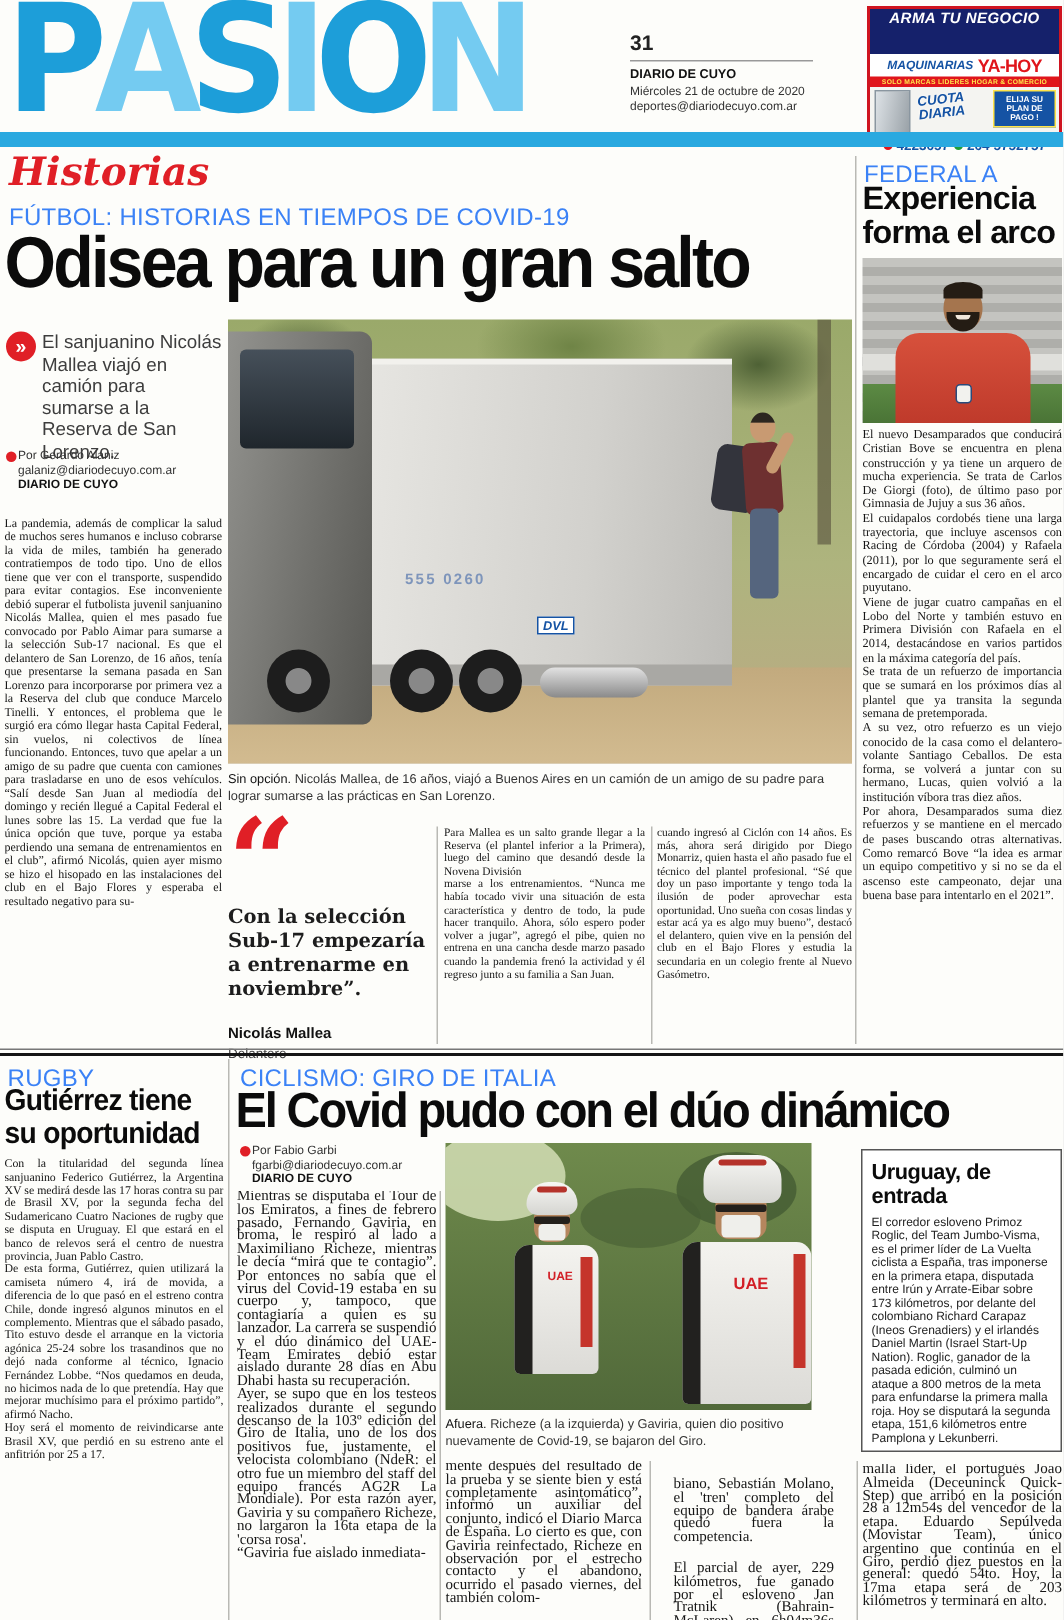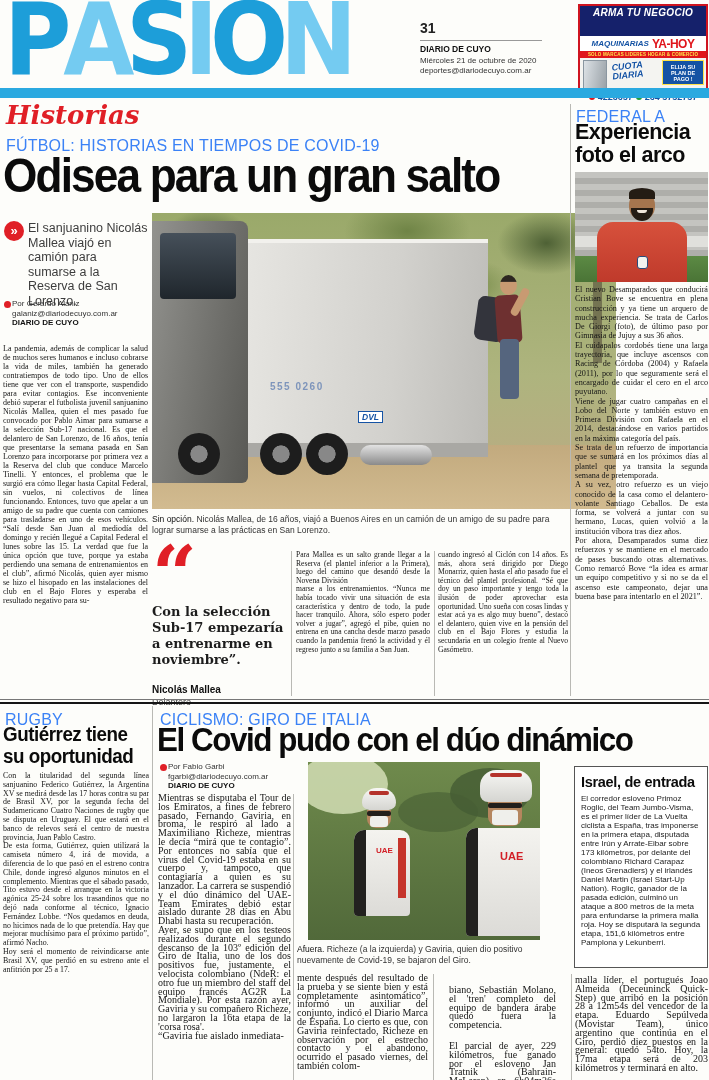--- a/index.html
+++ b/index.html
@@ -102,21 +102,21 @@
   .c-col3{left:437px;top:974px;width:131px;height:106px;}
   .c-col3 p{margin:12px;}
   .c-col4{left:575px;top:976px;width:133px;height:104px;}
   .caption-cyc{left:297px;top:944px;width:272px;}
   .roglic-box{left:574px;top:766px;width:134px;height:202px;border:1px solid #555;box-sizing:border-box;
               background:#fff;padding:7px 6px;}
   .roglic-title{font-weight:bold;font-size:14.5px;color:#0b0b0b;margin-bottom:4px;letter-spacing:-.3px;}
   .roglic-body{font-size:8px;line-height:9px;color:#222;}
   
   .photo{overflow:hidden;}
-  .photo-truck{left:152px;top:213px;width:464px;height:296px;background:linear-gradient(#9aa96a,#aeb47e 55%,#bda984);}
+  .photo-truck{left:152px;top:213px;width:416px;height:296px;background:linear-gradient(#9aa96a,#aeb47e 55%,#bda984);}
   .pt-trees{position:absolute;inset:0 0 auto 0;height:120px;
     background:radial-gradient(60px 40px at 12% 20%,#55683a,transparent 70%),
                radial-gradient(90px 50px at 55% 15%,#6f8446,transparent 70%),
                radial-gradient(70px 45px at 85% 25%,#4e6135,transparent 70%),
                radial-gradient(50px 35px at 70% 60%,#7d9050,transparent 70%);}
   .pt-ground{position:absolute;left:0;bottom:0;width:100%;height:64px;
     background:linear-gradient(#c2aa7e,#d2bb90);}
   .pt-trunk{position:absolute;right:14px;top:0;width:9px;height:150px;background:#4c4434;opacity:.55;}
   .pt-cab{position:absolute;left:0;top:8px;width:96px;height:262px;border-radius:0 8px 6px 0;
     background:linear-gradient(100deg,#93938f,#6f6f6b 60%,#585854);}
@@ -157,22 +157,22 @@
     border-radius:50% 50% 0 0;background:#241c14;}
   .pg-head:after{content:"";position:absolute;left:2px;bottom:-1px;width:22px;height:13px;
     border-radius:0 0 12px 12px;background:#241c14;}
   .pg-smile{position:absolute;left:62px;top:38px;width:10px;height:3px;border-radius:0 0 5px 5px;
     background:#f0e6da;z-index:2;}
   .pg-torso{position:absolute;left:22px;top:50px;width:90px;height:60px;border-radius:16px 16px 0 0;
     background:linear-gradient(#d7513c,#bf3a2b);}
   .pg-badge{position:absolute;left:62px;top:84px;width:9px;height:11px;border-radius:3px;
     background:#f2f2ee;border:1px solid #2a4a7a;}
   
-  .photo-cyc{left:308px;top:762px;width:232px;height:178px;
-    background:linear-gradient(#6f8a4c,#51693a),radial-gradient(60px 40px at 15% 10%,#dfe8c8,transparent 70%);}
+  .photo-cyc{left:297px;top:762px;width:232px;height:178px;
+    background:linear-gradient(#6f8a4c,#51693a),radial-gradient(60px 40px at 15% 10%,#dfe8c8,transparent 70%);padding-left:12px;}
   .pc-blob1{position:absolute;left:-10px;top:-8px;width:90px;height:60px;border-radius:50%;
     background:#d9e4bc;opacity:.8;}
   .pc-blob2{position:absolute;right:10px;top:6px;width:80px;height:50px;border-radius:50%;
     background:#3f5530;opacity:.7;}
   .pc-blob3{position:absolute;left:90px;top:30px;width:80px;height:40px;border-radius:50%;
     background:#465d33;opacity:.6;}
   .pc-r{position:absolute;}
   .pc-helmet{background:linear-gradient(#f7f7f4,#d5d5d1);border-radius:16px 16px 8px 8px;position:relative;}
   .pc-helmet:after{content:"";position:absolute;left:20%;top:3px;width:60%;height:4px;border-radius:3px;
     background:#b5332b;}
@@ -285,21 +285,21 @@
   <div class="abs vr" style="left:291px;top:551px;height:145px;"></div>
   <div class="abs bser m-col2">
     <p>Para Mallea es un salto grande llegar a la Reserva (el plantel inferior a la Primera), luego del camino que desandó desde la Novena División</p>
     <p>marse a los entrenamientos. “Nunca me había tocado vivir una situación de esta característica y dentro de todo, la pude hacer tranquilo. Ahora, sólo espero poder volver a jugar”, agregó el pibe, quien no entrena en una cancha desde marzo pasado cuando la pandemia frenó la actividad y él regreso junto a su familia a San Juan.</p>
   </div>
   <div class="abs vr" style="left:434px;top:551px;height:145px;"></div>
   <div class="abs bser m-col3">cuando ingresó al Ciclón con 14 años. Es más, ahora será dirigido por Diego Monarriz, quien hasta el año pasado fue el técnico del plantel profesional. “Sé que doy un paso importante y tengo toda la ilusión de poder aprovechar esta oportunidad. Uno sueña con cosas lindas y estar acá ya es algo muy bueno”, destacó el delantero, quien vive en la pensión del club en el Bajo Flores y estudia la secundaria en un colegio frente al Nuevo Gasómetro.</div>
 
   <div class="abs vr" style="left:570px;top:104px;height:592px;"></div>
   <div class="abs kicker fed-kicker">FEDERAL A</div>
-  <div class="abs fed-headline">Experiencia foto el arco</div>
+  <div class="abs fed-headline">Experiencia forma el arco</div>
 
   <div class="abs photo photo-gk">
     <div class="pg-wall"></div>
     <div class="pg-grass"></div>
     <div class="pg-torso"></div>
     <div class="pg-badge"></div>
     <div class="pg-head"></div>
     <div class="pg-smile"></div>
   </div>
 
@@ -375,20 +375,20 @@
 
   <div class="abs vr" style="left:293px;top:794px;height:286px;"></div>
   <div class="abs bser c-col c-col2">mente después del resultado de la prueba y se siente bien y está completamente asintomático”, informó un auxiliar del conjunto, indicó el Diario Marca de España. Lo cierto es que, con Gaviria reinfectado, Richeze en observación por el estrecho contacto y el abandono, ocurrido el pasado viernes, del también colom-</div>
   <div class="abs vr" style="left:433px;top:974px;height:106px;"></div>
   <div class="abs bser c-col c-col3">
     <p>biano, Sebastián Molano, el 'tren' completo del equipo de bandera árabe quedó fuera la competencia.</p>
     <p>El parcial de ayer, 229 kilómetros, fue ganado por el esloveno Jan Tratnik (Bahrain-McLaren) en 6h04m36s que coronó una fuga iniciada por 28 ciclistas que estaban a más de media hora del</p>
   </div>
 
   <div class="abs roglic-box">
-    <div class="roglic-title">Israel, de entrada</div>
+    <div class="roglic-title">Uruguay, de entrada</div>
     <div class="roglic-body">El corredor esloveno Primoz Roglic, del Team Jumbo-Visma, es el primer líder de La Vuelta ciclista a España, tras imponerse en la primera etapa, disputada entre Irún y Arrate-Eibar sobre 173 kilómetros, por delante del colombiano Richard Carapaz (Ineos Grenadiers) y el irlandés Daniel Martin (Israel Start-Up Nation). Roglic, ganador de la pasada edición, culminó un ataque a 800 metros de la meta para enfundarse la primera malla roja. Hoy se disputará la segunda etapa, 151,6 kilómetros entre Pamplona y Lekunberri.</div>
   </div>
 
   <div class="abs vr" style="left:571px;top:974px;height:106px;"></div>
   <div class="abs bser c-col c-col4">malla líder, el portugués Joao Almeida (Deceuninck Quick-Step) que arribó en la posición 28 a 12m54s del vencedor de la etapa. Eduardo Sepúlveda (Movistar Team), único argentino que continúa en el Giro, perdió diez puestos en la general: quedó 54to. Hoy, la 17ma etapa será de 203 kilómetros y terminará en alto.</div>
 
 </div>
 
 </body></html>

